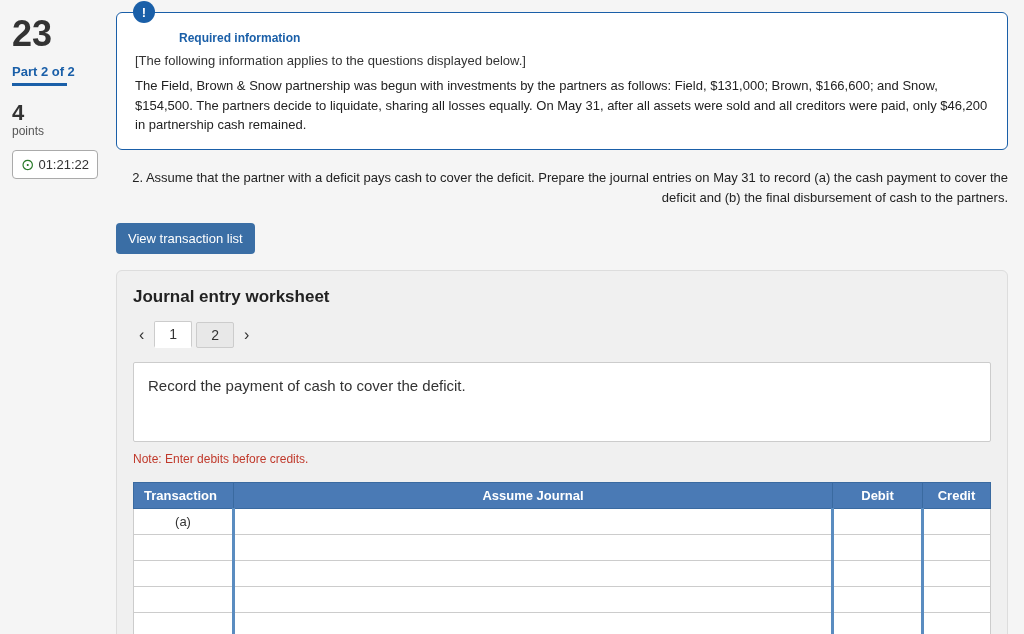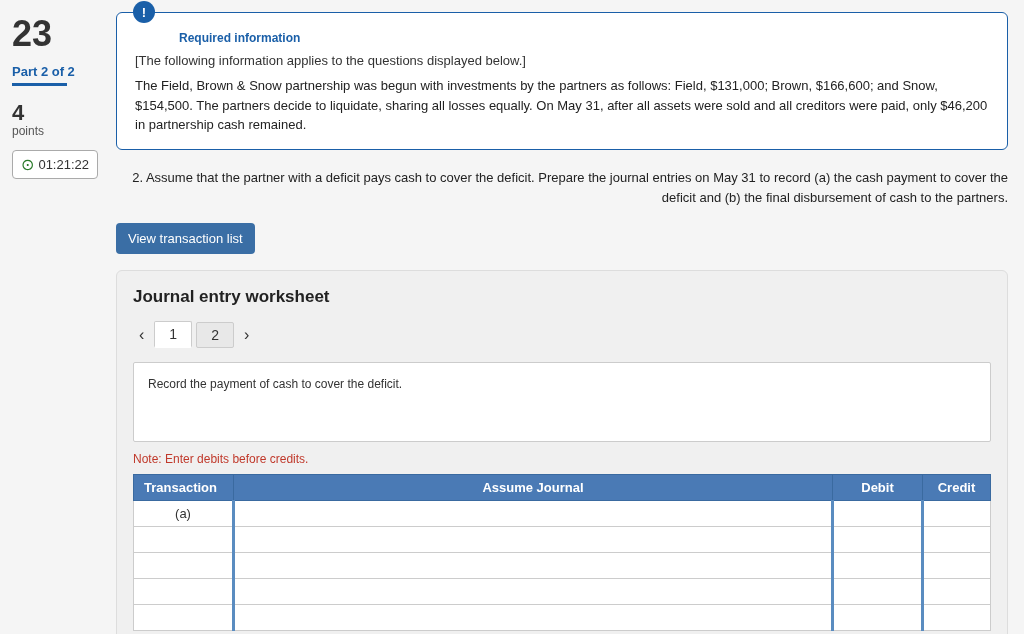--- a/index.html
+++ b/index.html
@@ -178,30 +178,30 @@
     }
     .tab-item:not(.active) {
       background: #e8e8e8;
       color: #333;
     }
     
     .record-box {
       background: #fff;
       border: 1px solid #ccc;
       padding: 14px;
-      font-size: 12px;
+      font-size: 15px;
       color: #333;
       margin-bottom: 10px;
       min-height: 80px;
       border-radius: 2px;
     }
     .note-text {
       color: #c0392b;
       font-size: 12px;
-      margin-bottom: 8px;
+      margin-bottom: 16px;
     }
     
     .journal-table {
       width: 100%;
       border-collapse: collapse;
       font-size: 13px;
     }
     .journal-table thead tr {
       background: #4a7ab5;
       color: #fff;

